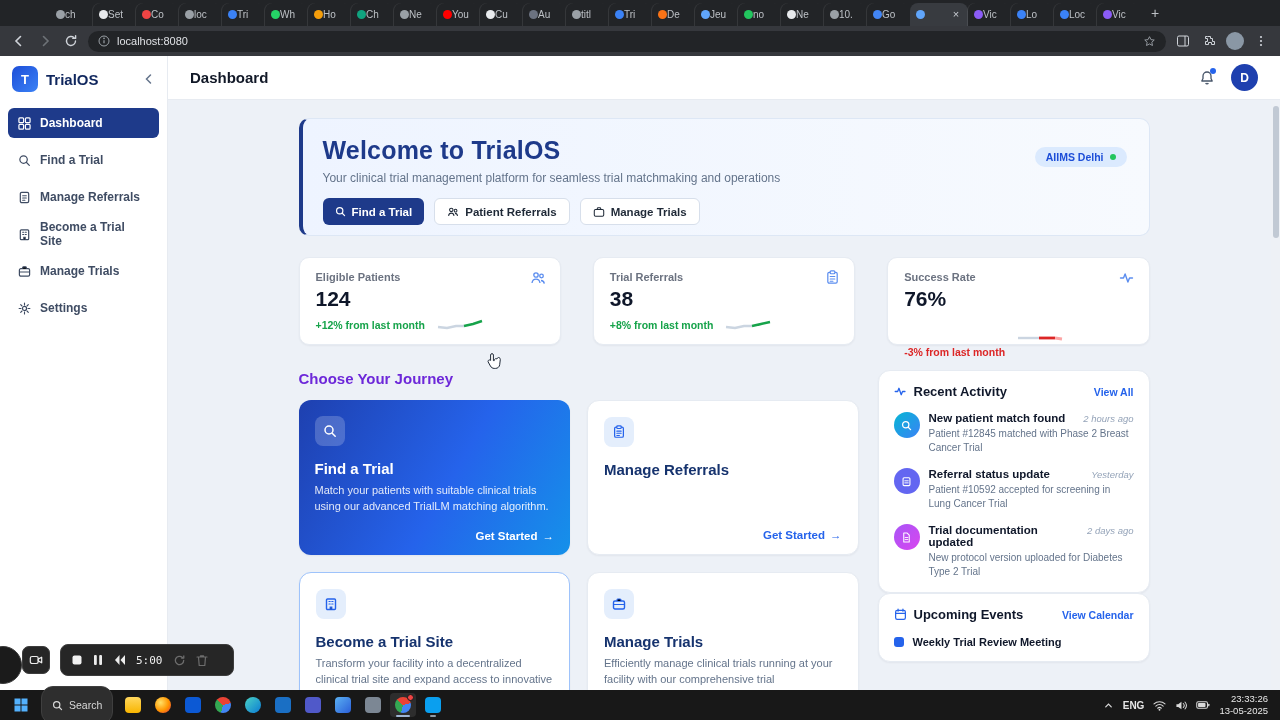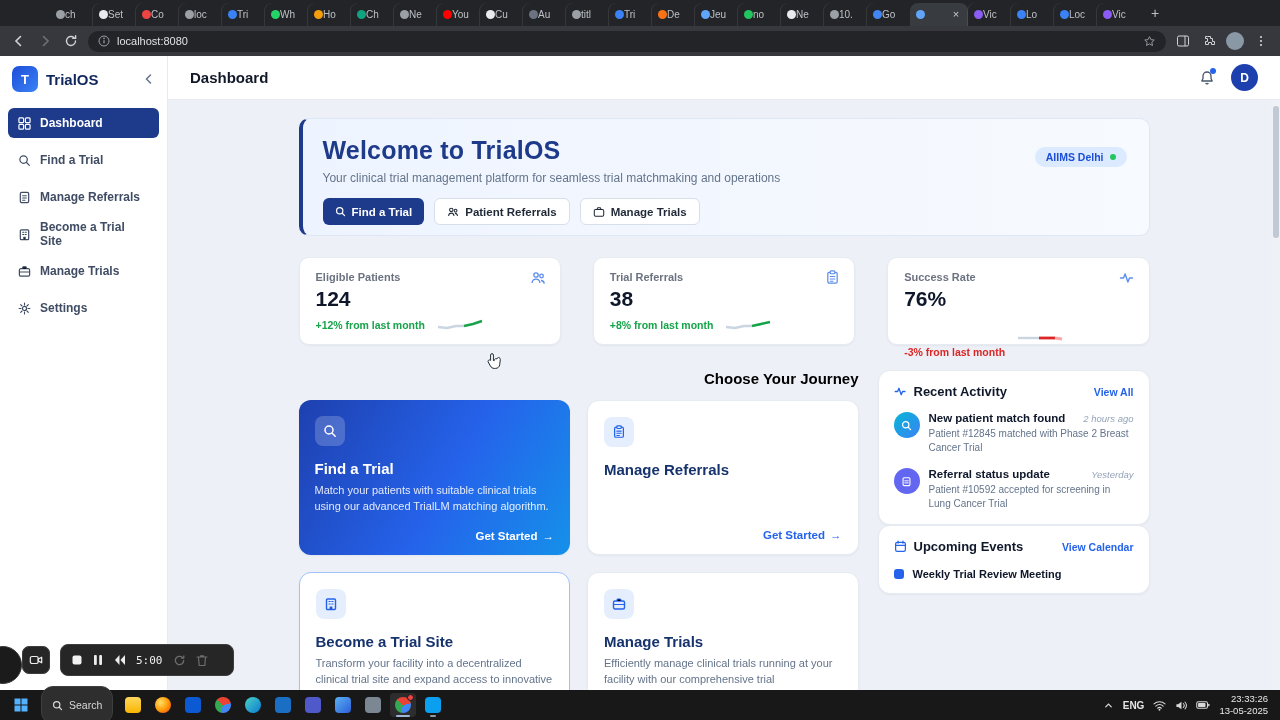--- a/index.html
+++ b/index.html
@@ -65,21 +65,21 @@
   .stat-value { font-size:21px; font-weight:800; color:#0f172a; margin-top:4px; }
   .stat-ic { position:absolute; top:12px; right:14px; color:#5b8def; display:flex; }
   .deltarow { display:flex; align-items:center; gap:12px; margin-top:7px; }
   .delta { font-size:10.5px; font-weight:600; }
   .delta.up { color:var(--success); }
   .delta.down { color:var(--danger);margin-top:28px; }
 
   
   .columns { display:flex; gap:19px; margin-top:25px; align-items:flex-start; }
   .leftcol { width:560px; }
-  .journey-h { font-size:15px; font-weight:800; color:#000000; margin-bottom:13px;text-align:right; }
+  .journey-h { font-size:15px; font-weight:800; color:#6d28d9; margin-bottom:13px; }
   .jgrid { display:grid; grid-template-columns:1fr 1fr; gap:17px; }
   .jcard { background:#fff; border:1px solid #e6ebf2; border-radius:12px; height:155px; padding:16px; position:relative; box-shadow:0 1px 2px rgba(16,24,40,.05); }
   .jcard.blue { background:linear-gradient(120deg,#1e40af 0%,#2563eb 55%,#0ea5e9 120%); border:none; }
   .jcard.outlined { border:1px solid #9ec3fb; }
   .jtile { width:30px; height:30px; border-radius:8px; background:#e4eefc; color:#2563eb; display:flex; align-items:center; justify-content:center; }
   .jcard.blue .jtile { background:rgba(255,255,255,.2); color:#fff; }
   .jtitle { margin-top:14px; font-size:15px; font-weight:700; color:#16336e; }
   .jcard.blue .jtitle { color:#fff; }
   .jdesc { margin-top:6px; font-size:11px; line-height:1.45; color:#64748b; }
   .jcard.blue .jdesc { color:rgba(255,255,255,.87); }
@@ -592,20 +592,35 @@
                         <rect x="3" y="2.5" width="10" height="11.5" rx="1.5" stroke="#fff" fill="none" stroke-width="1.6"></rect>
                         <path d="M5.5 7h5M5.5 10h5" stroke="#fff" stroke-width="1.4" stroke-linecap="round"></path>
                       </svg>
                   </span>
                   <div class="act-body">
                     <div class="act-top">
                       <span class="act-title">Referral status update</span>
                       <span class="act-time">Yesterday</span>
                     </div>
                     <div class="act-desc">Patient #10592 accepted for screening in Lung Cancer Trial</div>
+                  </div>
+                </div>
+                <div class="act-item">
+                  <span class="act-ic c3">
+                    <svg width="11" height="11" viewBox="0 0 16 16">
+                        <path d="M4 1.5h5l3 3v10H4z" stroke="#fff" fill="none" stroke-width="1.5" stroke-linejoin="round"></path>
+                        <path d="M6 8h4M6 11h4" stroke="#fff" stroke-width="1.3" stroke-linecap="round"></path>
+                      </svg>
+                  </span>
+                  <div class="act-body">
+                    <div class="act-top">
+                      <span class="act-title">Trial documentation updated</span>
+                      <span class="act-time">2 days ago</span>
+                    </div>
+                    <div class="act-desc">New protocol version uploaded for Diabetes Type 2 Trial</div>
                   </div>
                 </div>
               </div>
 
               <div class="panel">
                 <div class="panel-h">
                   <span>
                     <svg width="13" height="13" viewBox="0 0 16 16">
                         <rect x="2" y="3" width="12" height="11" rx="2" stroke="#2563eb" fill="none" stroke-width="1.5"></rect>
                         <path d="M5 1.5V4M11 1.5V4M2 6.5h12" stroke="#2563eb" stroke-width="1.5" stroke-linecap="round"></path>

